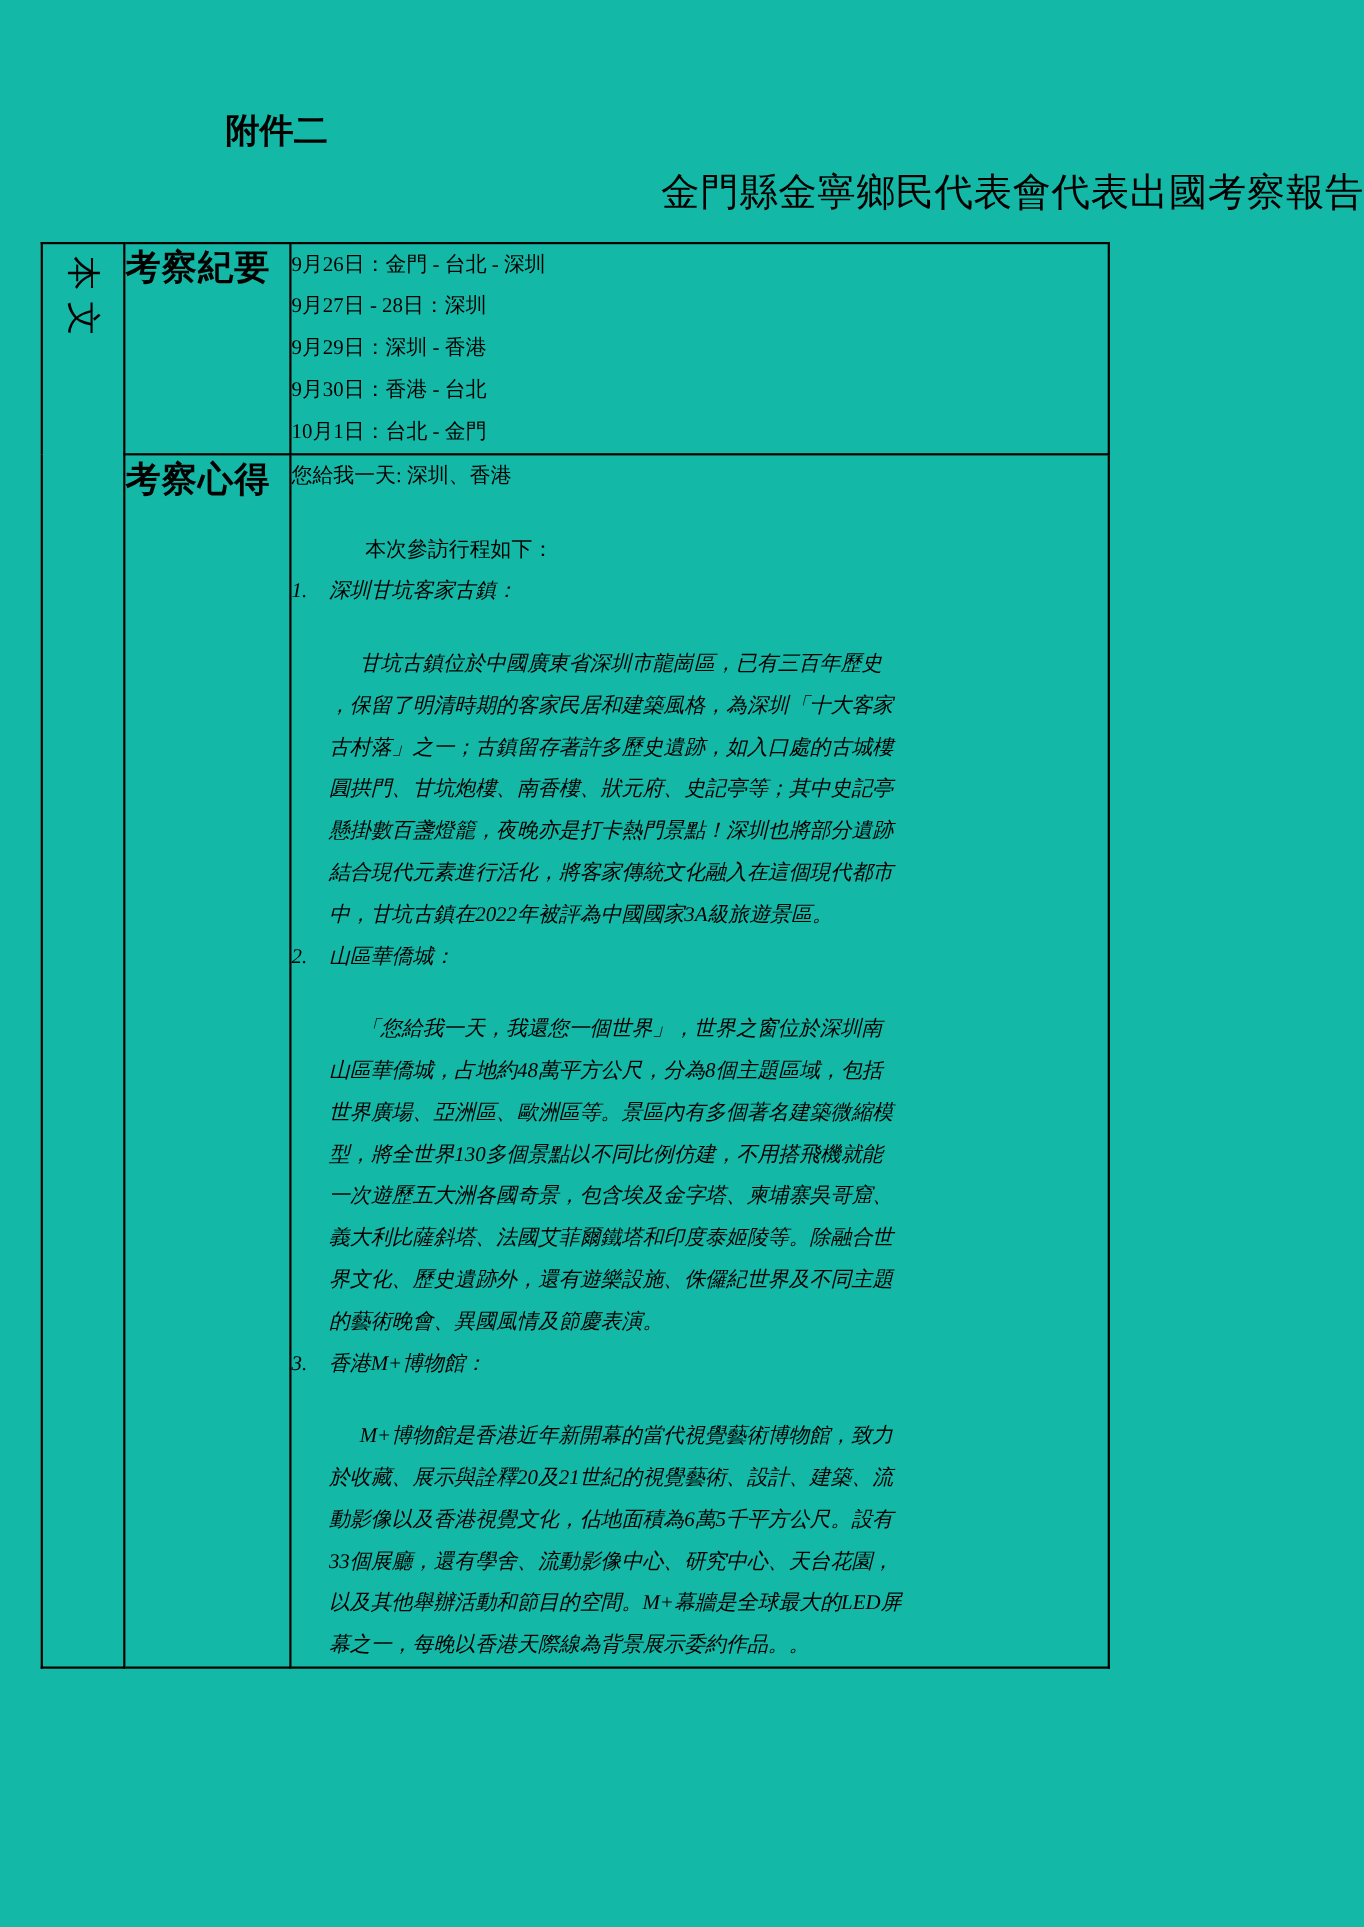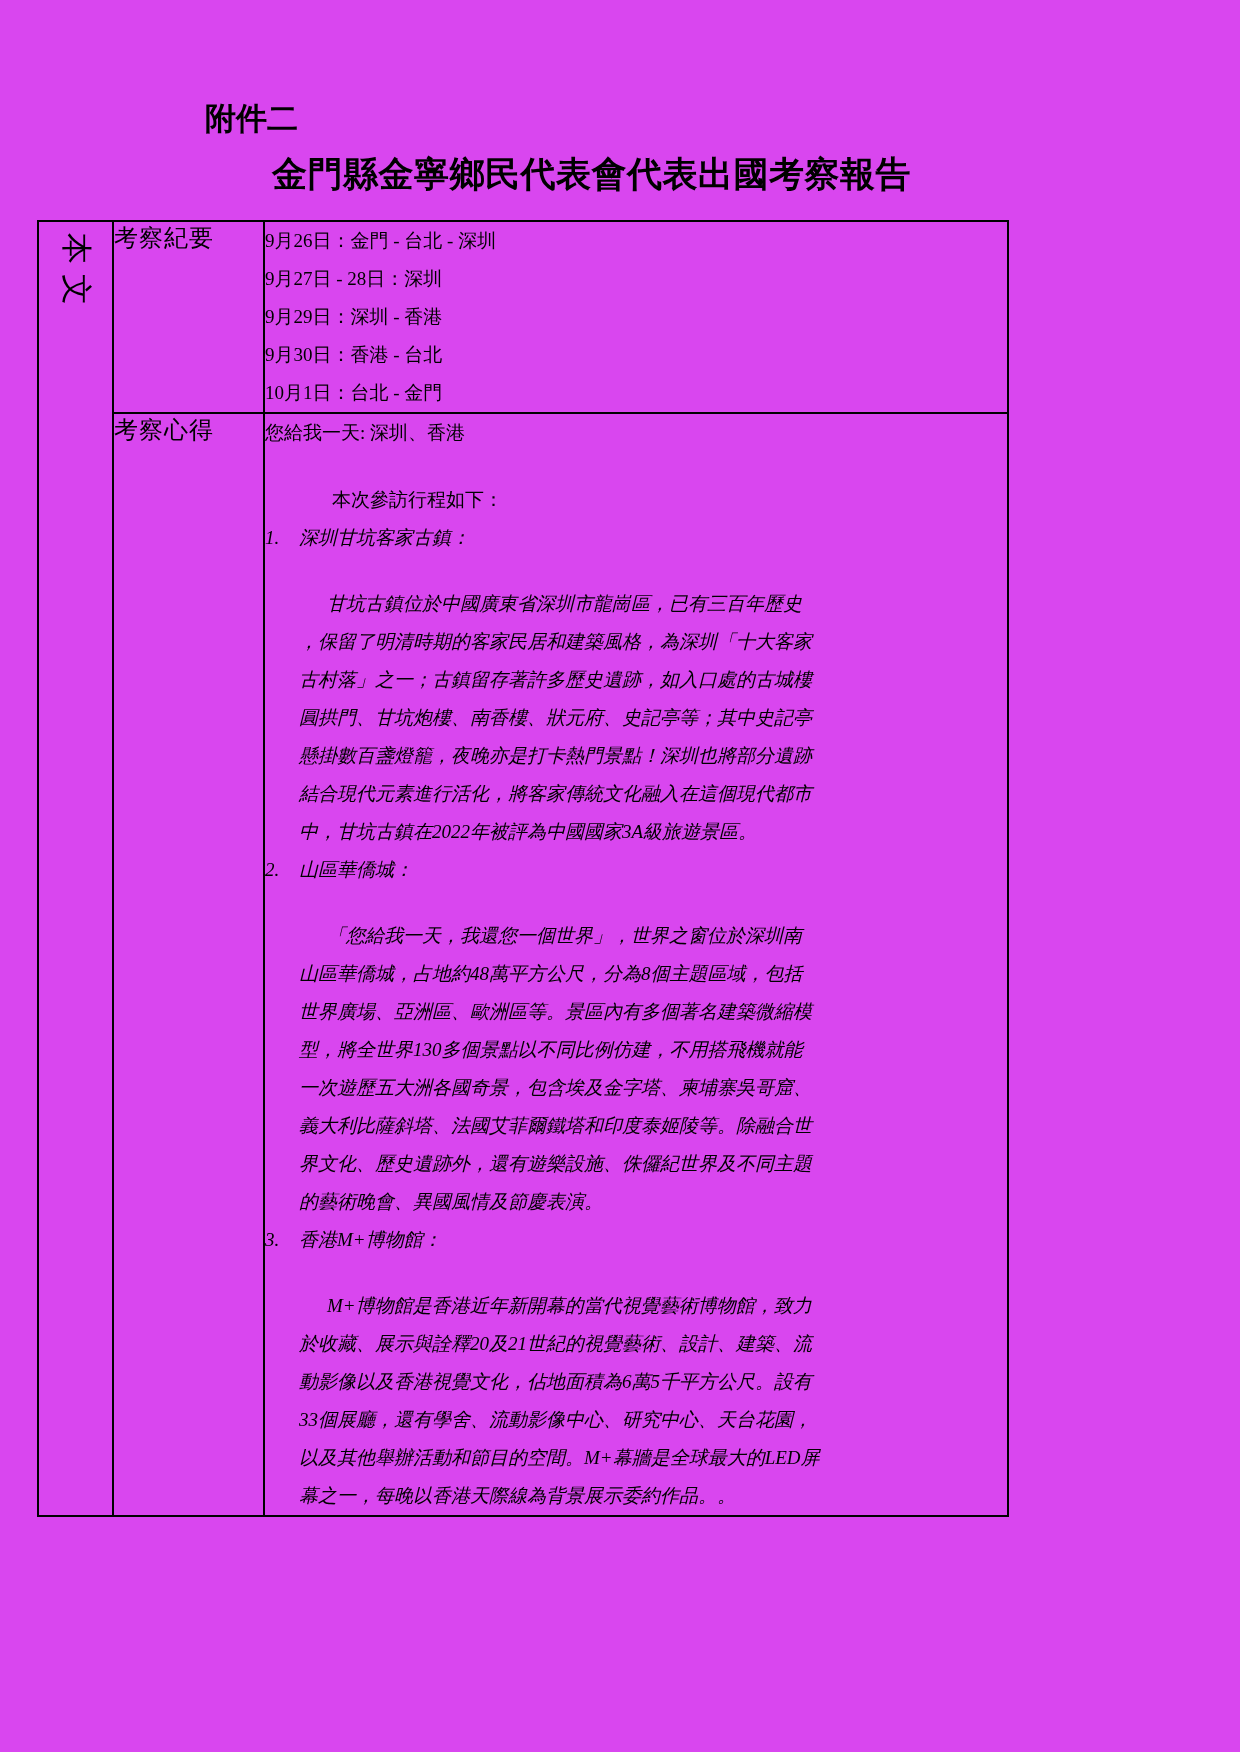--- a/index.html
+++ b/index.html
@@ -1,39 +1,40 @@
 <!DOCTYPE html>
 <html lang="zh-Hant"><head>
 <meta charset="utf-8">
 <style>
   html,body{margin:0;padding:0;background:#e8e8e8;}
   .page{
     position:relative;
     width:1240px;
     height:1752px;
     margin:0 auto;
-    background:#d946ef;
+    background:#14b8a6;
     color:#000;
     font-family:"Liberation Serif","DejaVu Serif",serif;
     overflow:hidden;
   }
   .attachment-label{
     padding-top:98px;
     margin-left:205px;
     font-family:"Liberation Sans","DejaVu Sans",sans-serif;
     font-size:31px;
     font-weight:700;
     line-height:42px;
   }
   .doc-title{
     margin:10px 0 0 272px;
     font-size:35px;
-    font-weight:700;
+    font-weight:400;
     line-height:50px;
     letter-spacing:0.5px;
+    text-align:right;
   }
   table.report{
     margin:20px 0 0 37px;
     border-collapse:collapse;
     table-layout:fixed;
     width:970px;
   }
   table.report td{
     border:2px solid #000;
     vertical-align:top;
@@ -51,22 +52,22 @@
     transform:translate(-50%,-50%) rotate(90deg);
     white-space:nowrap;
     font-size:31px;
     letter-spacing:10px;
     line-height:31px;
   }
   td.label-cell{
     vertical-align:middle;
     padding-left:5px;
     font-family:"Liberation Sans","DejaVu Sans",sans-serif;
-    font-size:24px;
-    font-weight:400;
+    font-size:32px;
+    font-weight:700;
     letter-spacing:1px;
   }
   td.content-cell{
     font-size:19px;
     line-height:38px;
     padding:5px 12px 5px 9px;
   }
   .lines{white-space:pre-line;}
   .indent-2{padding-left:67px;margin-top:29px;}
   .item{margin:0;font-style:italic;}

